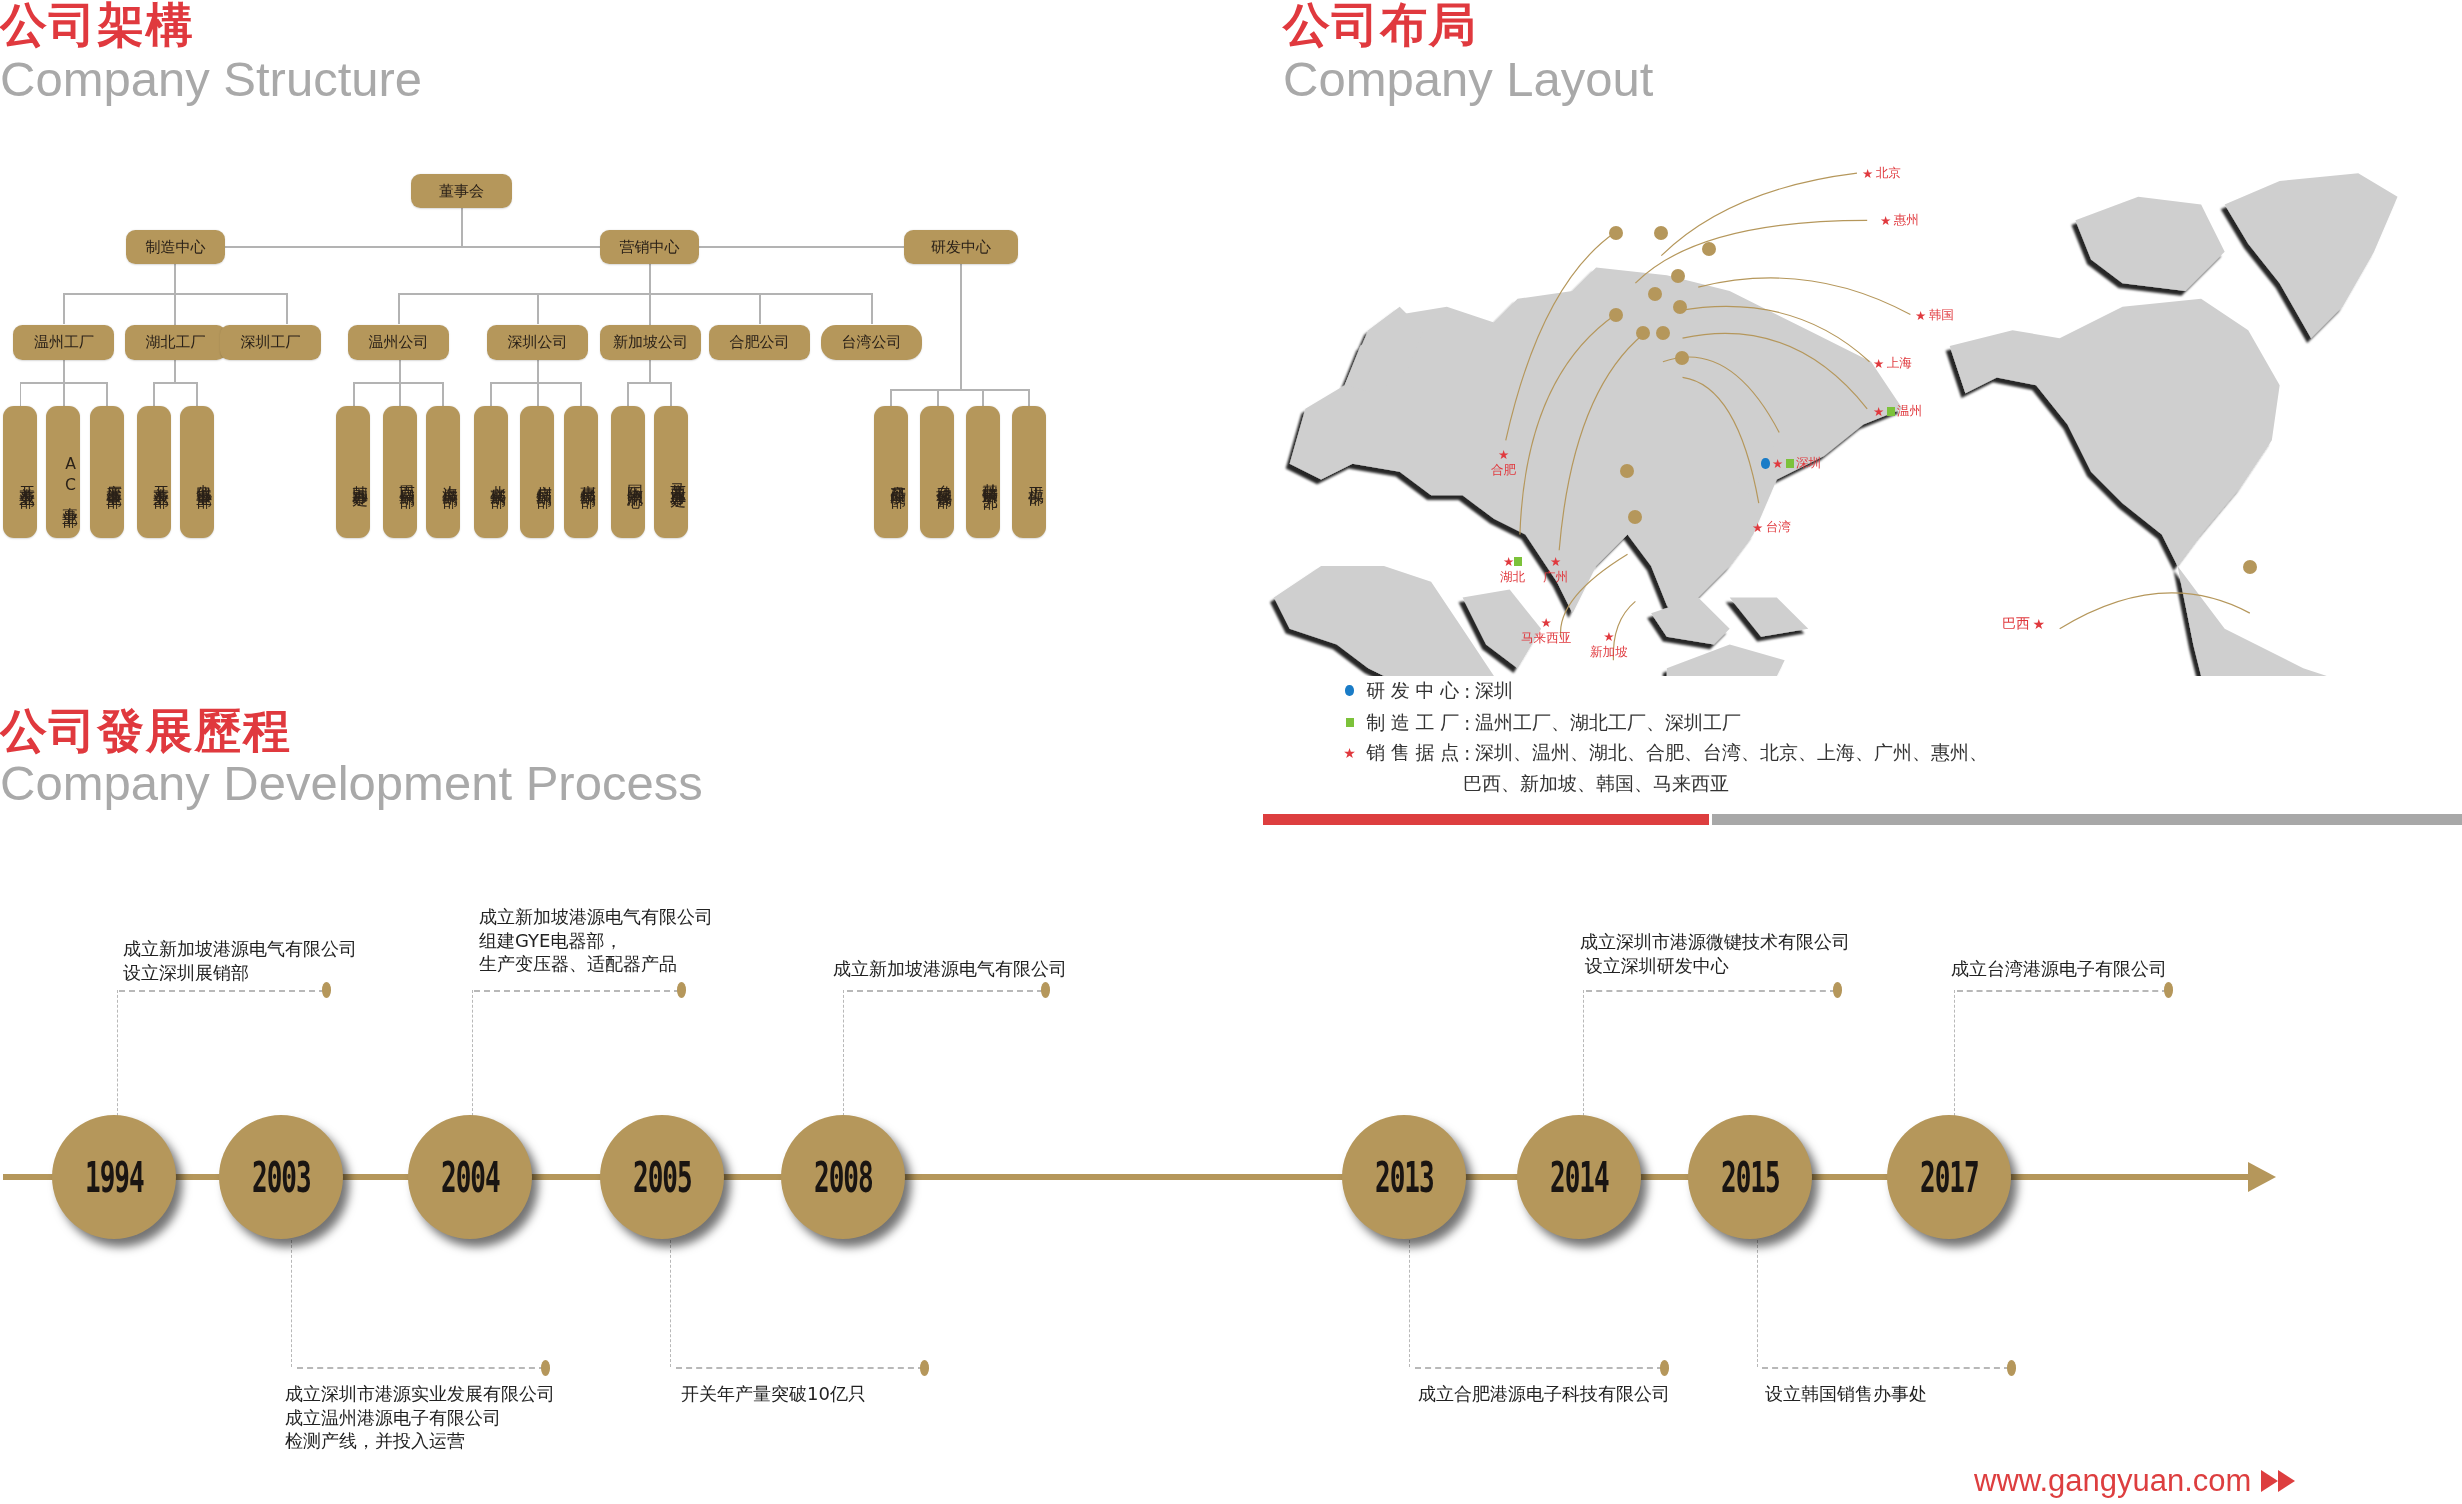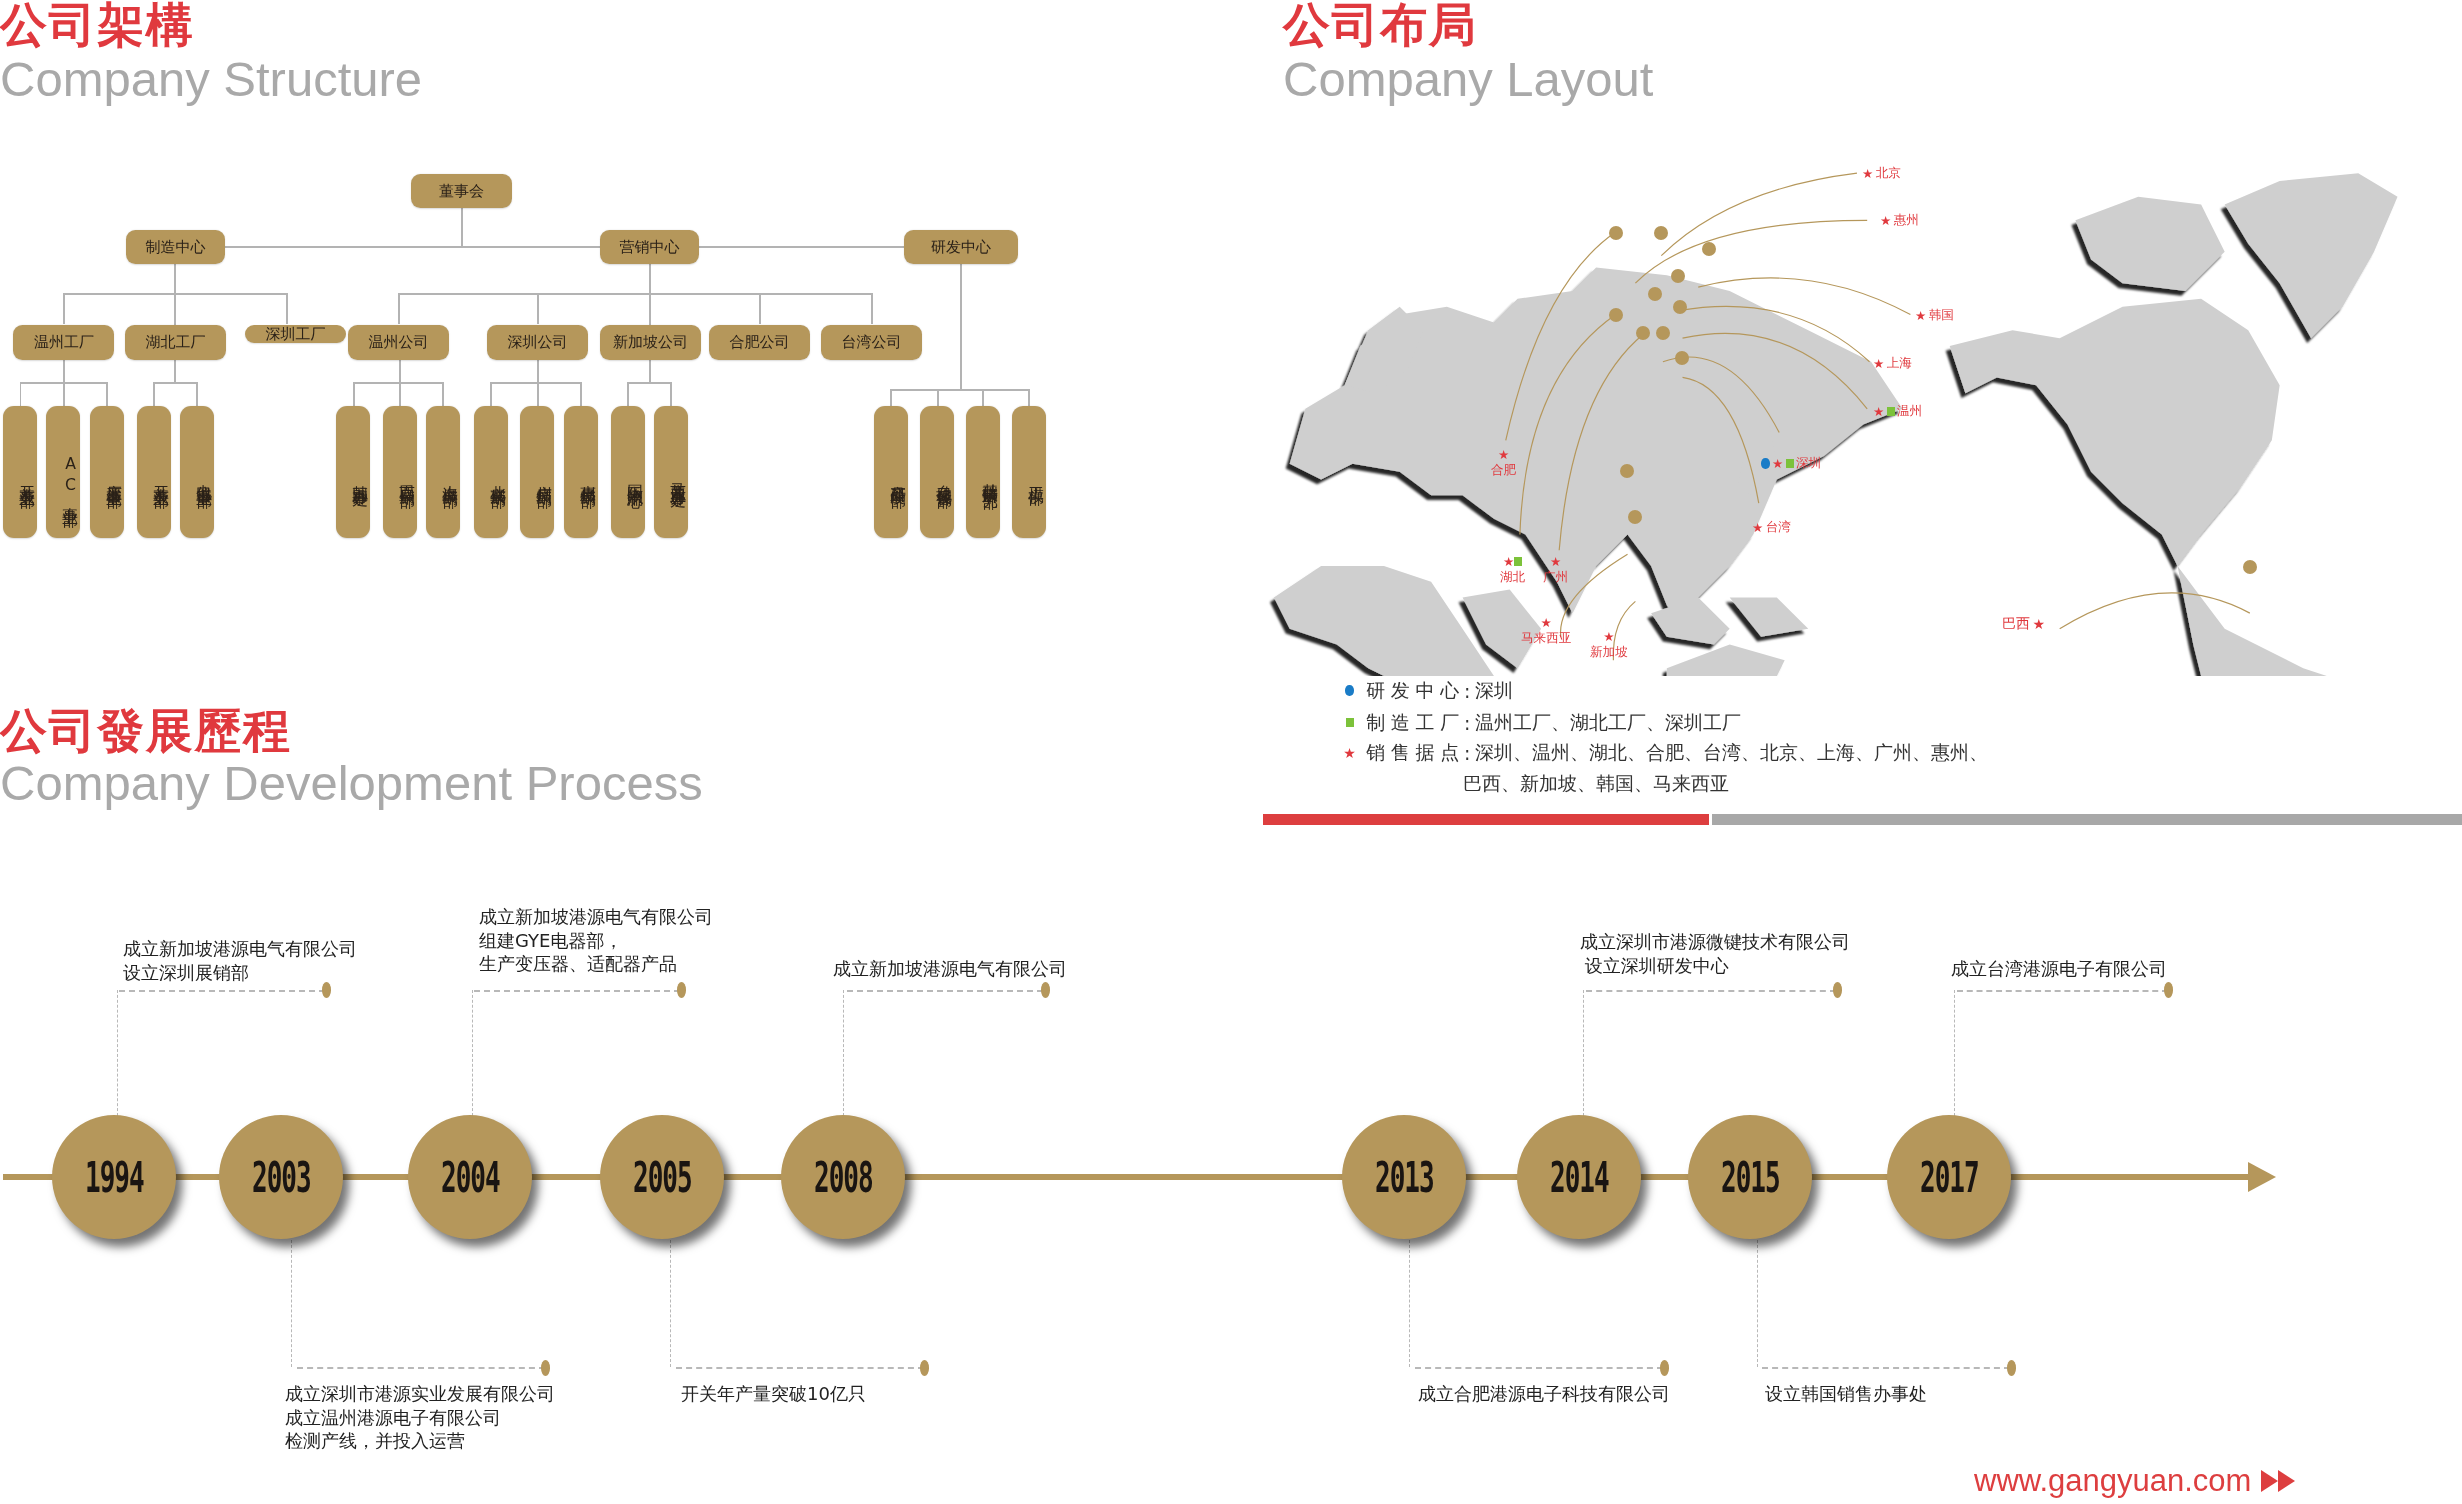--- a/index.html
+++ b/index.html
@@ -79,26 +79,26 @@
   <div class="ln" style="left:670px;top:382px;width:1.6px;height:24px;"></div>
 
   <div class="box" style="left:411px;top:174px;width:101px;height:34px;">董事会</div>
 
   <div class="box" style="left:126px;top:230px;width:99px;height:34px;">制造中心</div>
   <div class="box" style="left:600px;top:230px;width:99px;height:34px;">营销中心</div>
   <div class="box" style="left:904px;top:230px;width:114px;height:34px;">研发中心</div>
 
   <div class="box" style="left:13.4px;top:325px;width:101px;height:35px;">温州工厂</div>
   <div class="box" style="left:125px;top:325px;width:101px;height:35px;">湖北工厂</div>
-  <div class="box" style="left:245px;top:325px;width:101px;height:18px;font-family:Liberation Serif, serif;">深圳工厂</div>
+  <div class="box" style="left:220px;top:325px;width:101px;height:35px;font-family:Liberation Serif, serif;">深圳工厂</div>
   <div class="box" style="left:348px;top:325px;width:101px;height:35px;">温州公司</div>
   <div class="box" style="left:487px;top:325px;width:101px;height:35px;">深圳公司</div>
   <div class="box" style="left:600px;top:325px;width:101px;height:35px;">新加坡公司</div>
   <div class="box" style="left:709px;top:325px;width:101px;height:35px;">合肥公司</div>
-  <div class="box" style="left:821px;top:325px;width:101px;height:35px;">台湾公司</div>
+  <div class="box" style="left:821px;top:325px;width:101px;height:35px;border-radius:15px;">台湾公司</div>
 
   <div class="vbox" style="left:3.1px;top:406px;width:34px;height:132px;">开关事业部</div>
   <div class="vbox" style="left:46px;top:406px;width:34px;height:132px;">AC事业部</div>
   <div class="vbox" style="left:90px;top:406px;width:34px;height:132px;">变压器事业部</div>
   <div class="vbox" style="left:137px;top:406px;width:34px;height:132px;">开关事业部</div>
   <div class="vbox" style="left:180px;top:406px;width:34px;height:132px;">电位器事业部</div>
   <div class="vbox" style="left:336px;top:406px;width:34px;height:132px;">韩国办事处</div>
   <div class="vbox" style="left:383px;top:406px;width:34px;height:132px;">巴西展销部</div>
   <div class="vbox" style="left:426px;top:406px;width:34px;height:132px;">上海展销部</div>
   <div class="vbox" style="left:474px;top:406px;width:34px;height:132px;">北京展销部</div>

